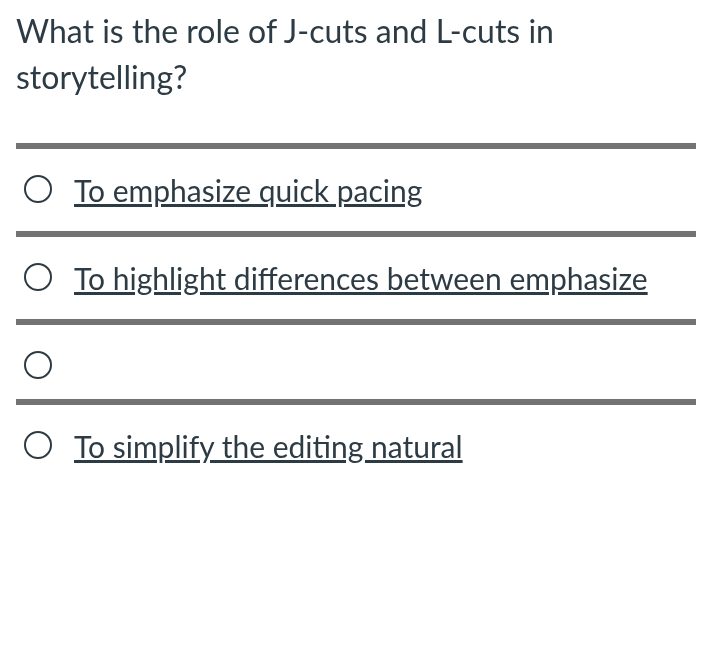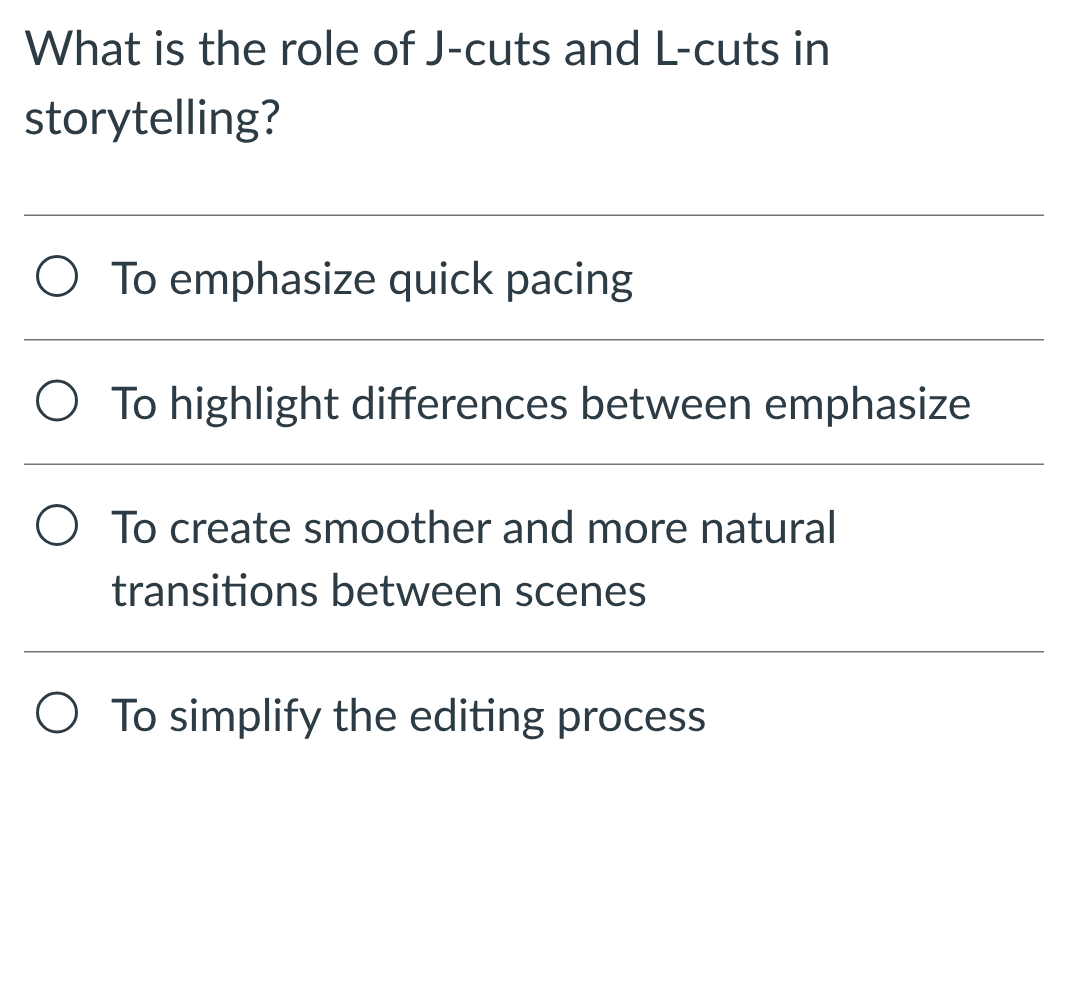--- a/index.html
+++ b/index.html
@@ -24,22 +24,23 @@
       font-weight: 400;
       margin-bottom: 42px;
     }
     .options-list {
       width: 100%;
     }
     .option-row {
       display: flex;
       align-items: flex-start;
       padding: 20px 12px 20px 8px;
-      border-top: 1px solid #737373;
+      border-top: 6px solid #737373;
       cursor: pointer;
+      text-decoration: underline;
     }
     .option-row:last-child {
       border-bottom: none;
     }
     .radio-outer {
       flex-shrink: 0;
       width: 28px;
       height: 28px;
       border: 2.5px solid #2d3b45;
       border-radius: 50%;
@@ -67,22 +68,21 @@
       <div class="option-label">To emphasize quick pacing</div>
     </div>
 
     <div class="option-row">
       <div class="radio-outer"></div>
       <div class="option-label">To highlight differences between emphasize</div>
     </div>
 
     <div class="option-row">
       <div class="radio-outer"></div>
-      <div class="option-label">To create smoother and more natural transitions between scenes</div>
     </div>
 
     <div class="option-row">
       <div class="radio-outer"></div>
-      <div class="option-label">To simplify the editing process</div>
+      <div class="option-label">To simplify the editing natural</div>
     </div>
 
   </div>
 </div>
 
 </body></html>

